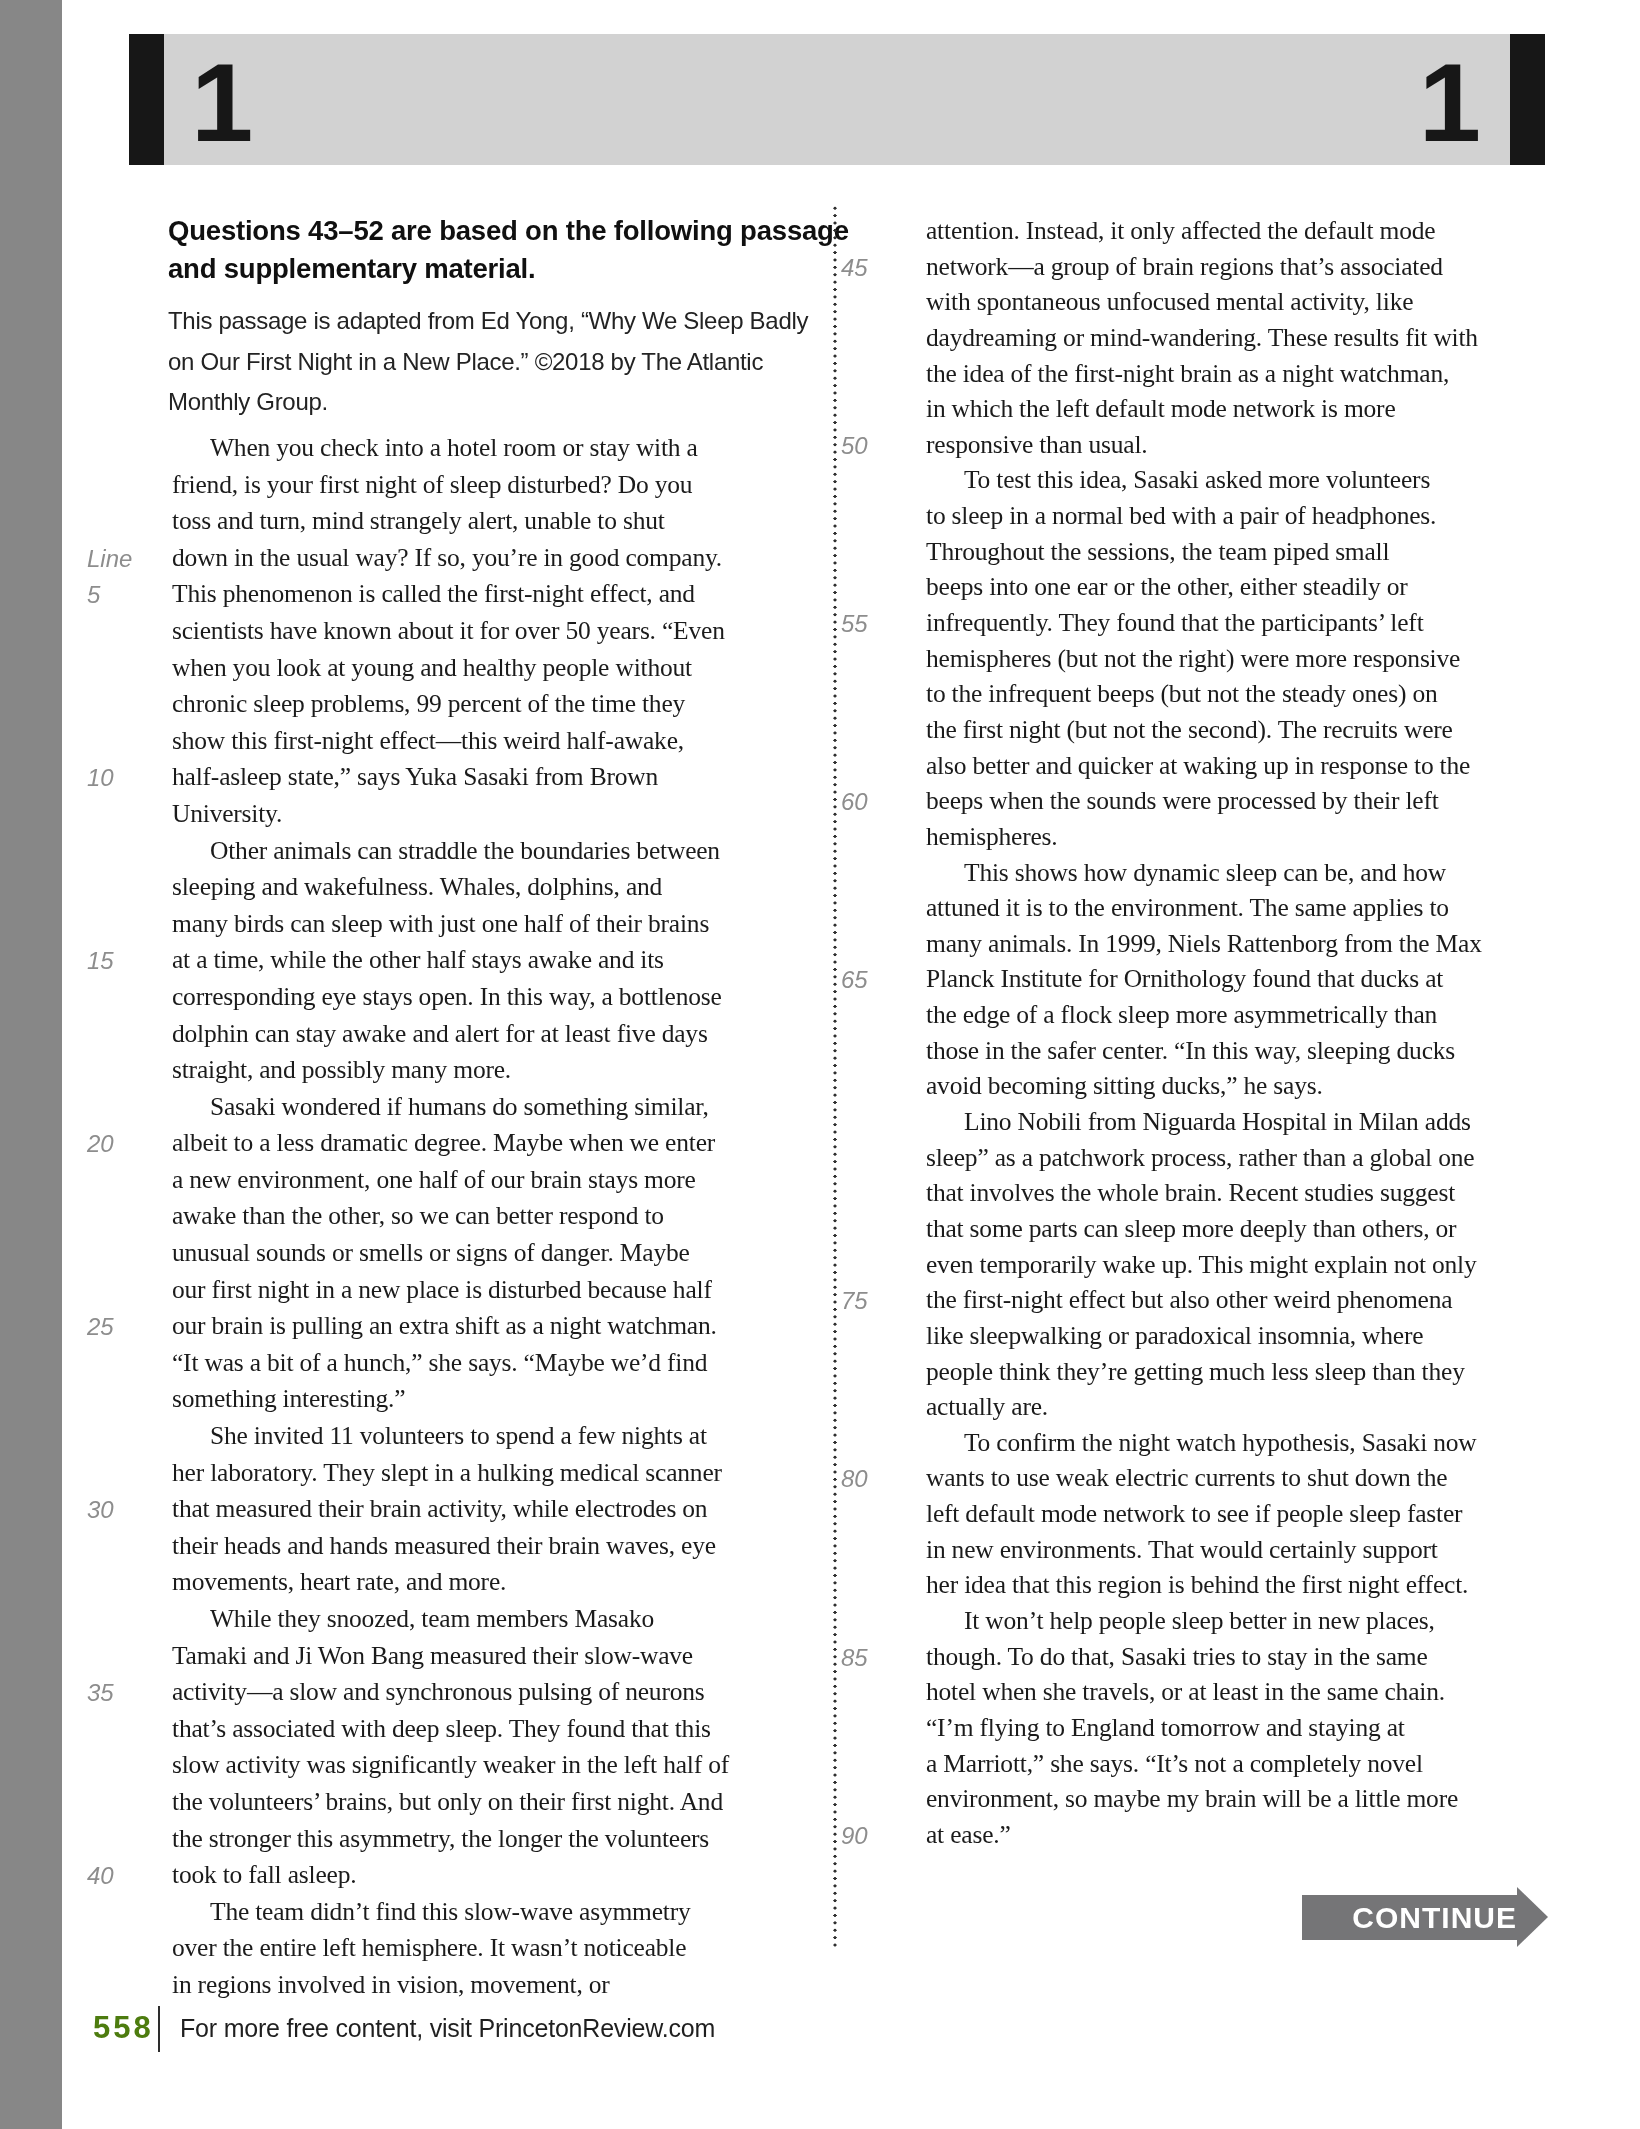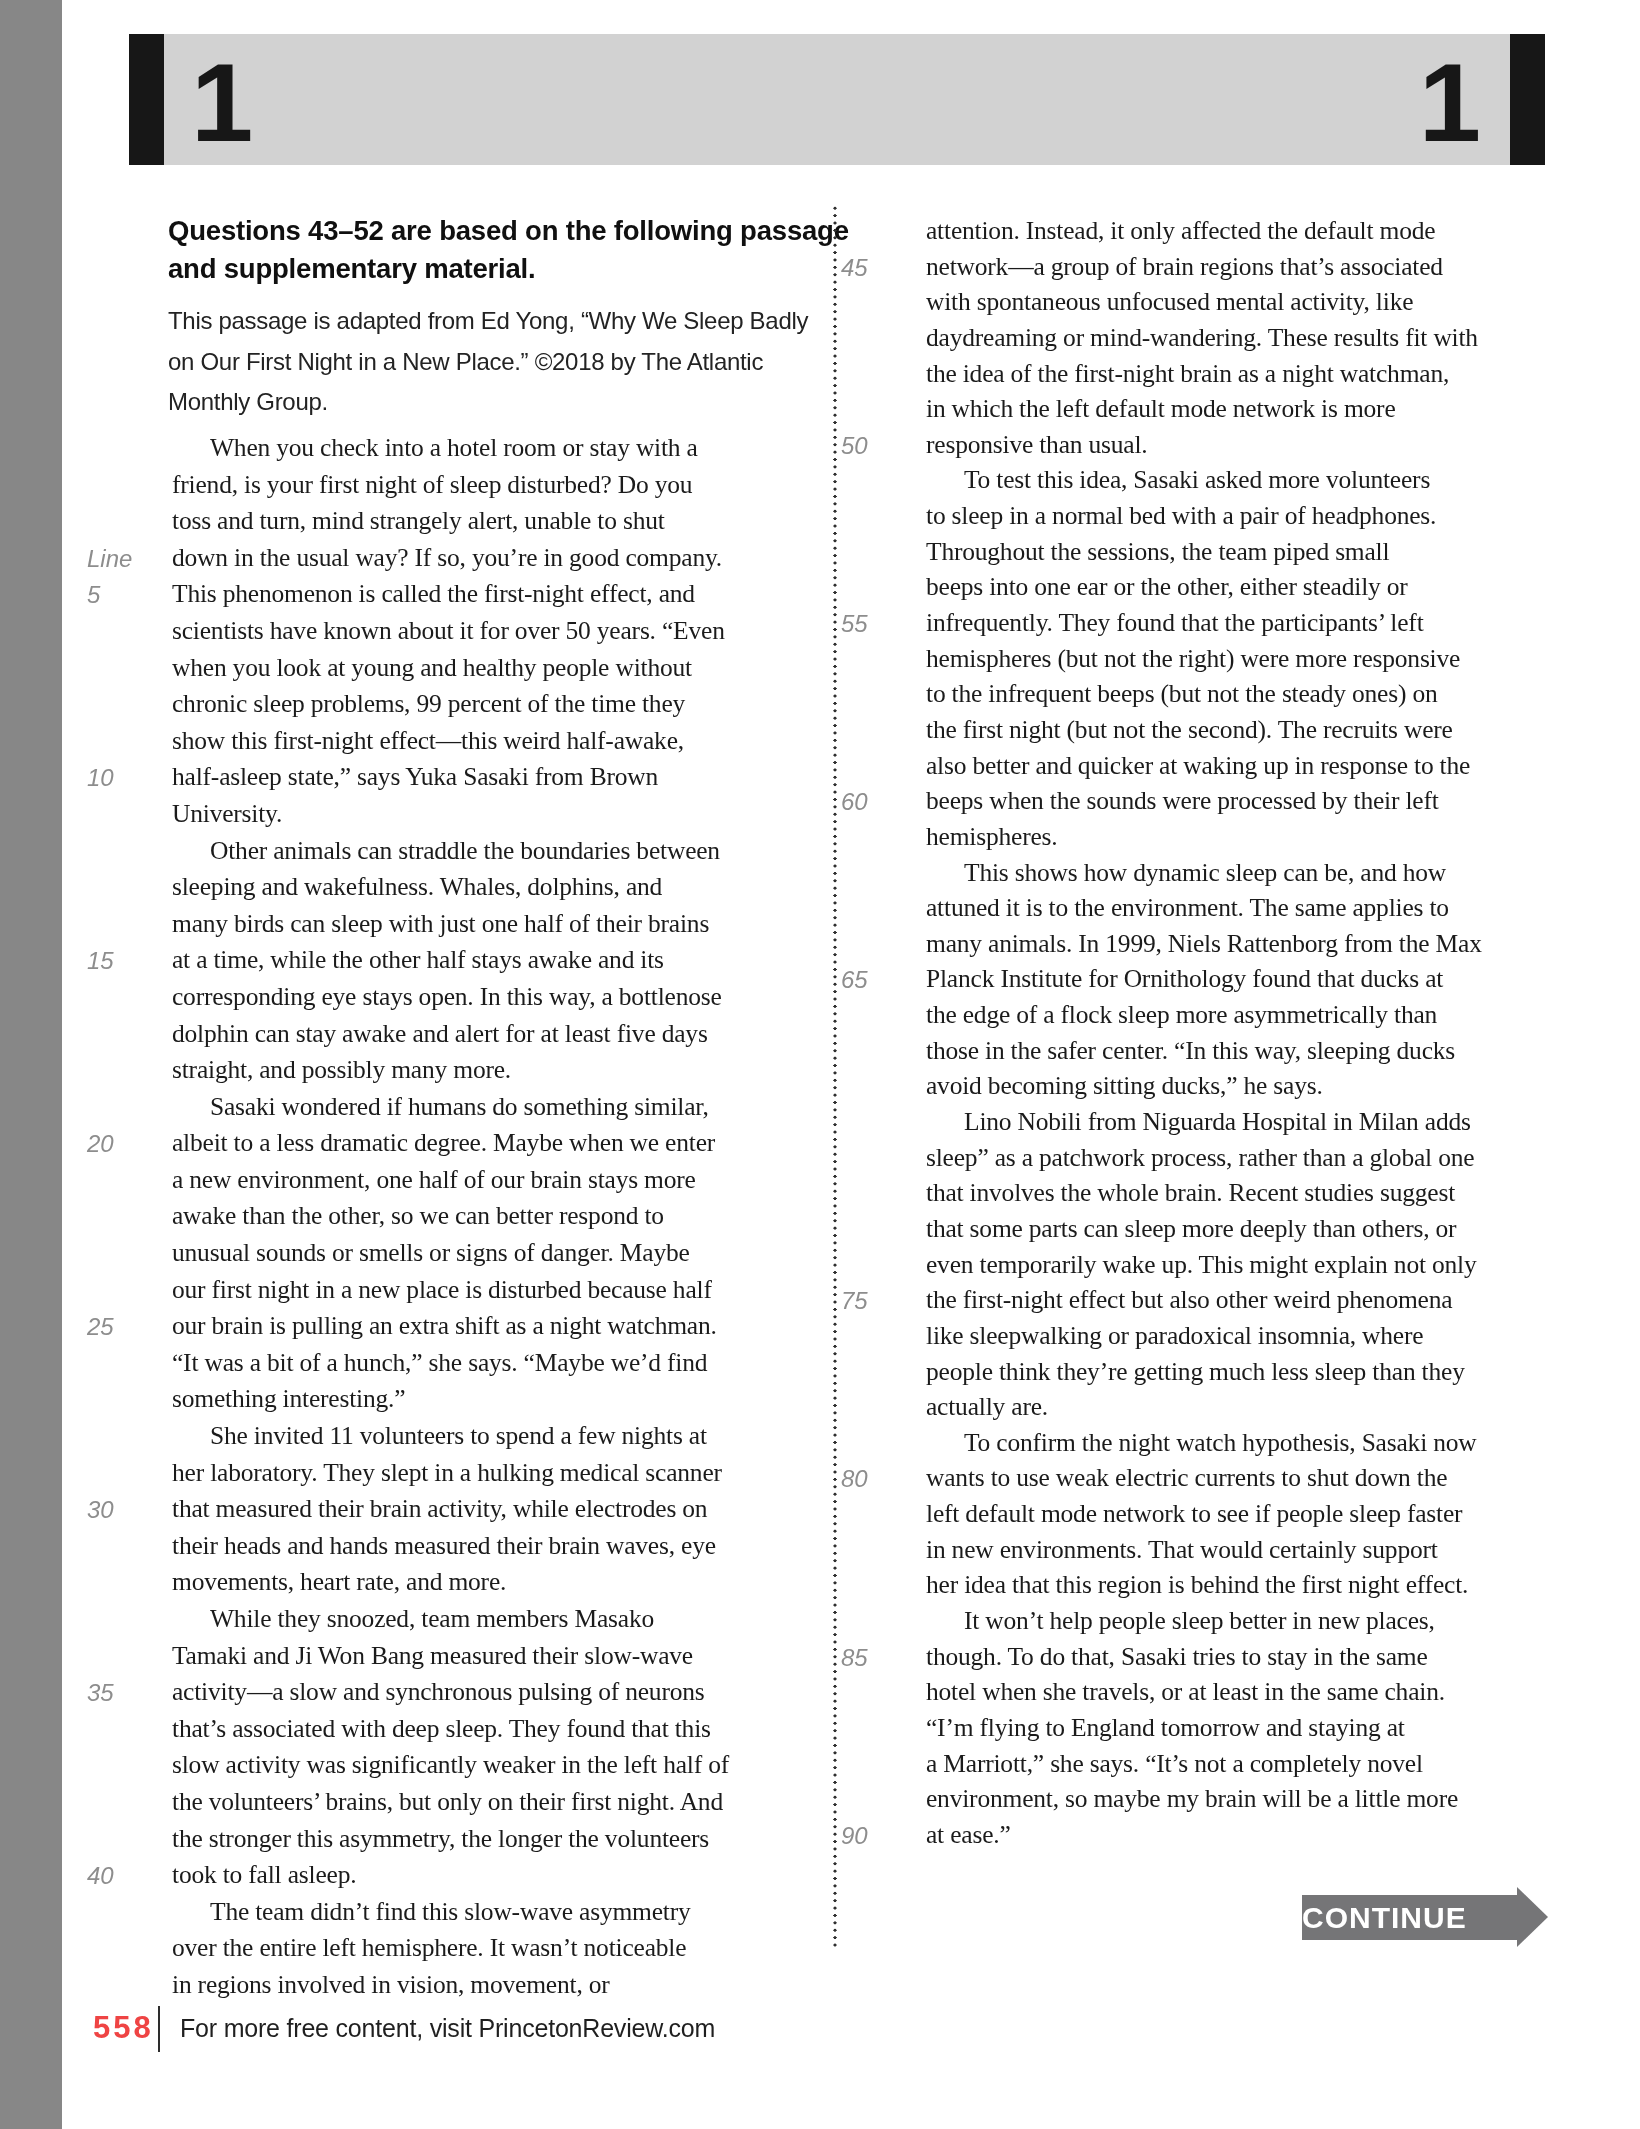--- a/index.html
+++ b/index.html
@@ -39,29 +39,29 @@
         font-size:24px;color:#8d8d8d;letter-spacing:0}
 
   
   .divider{position:absolute;left:833px;top:205px;width:4px;height:1746px;
     background-image:radial-gradient(circle 1.7px at 2px 3.2px,#2f2f2f 97%,rgba(0,0,0,0));
     background-size:4px 7.4px;background-repeat:repeat-y}
 
   
   .continue-wrap{position:absolute;left:1302px;top:1887px;width:247px;height:61px}
   .continue-body{position:absolute;left:0;top:8px;width:215px;height:45px;background:#757577;
-                 display:flex;align-items:center;justify-content:flex-start}
+                 display:flex;align-items:center;justify-content:flex-end}
   .continue-label{color:#ffffff;font-weight:bold;font-size:30px;letter-spacing:1px}
   .continue-head{position:absolute;left:215px;top:0;width:0;height:0;
     border-top:30.5px solid transparent;border-bottom:30.5px solid transparent;
     border-left:31px solid #757577}
 
   
   .pagenum{position:absolute;left:93px;top:2010px;font-size:31px;font-weight:bold;
-           letter-spacing:3px;color:#ef4444}
+           letter-spacing:3px;color:#4d7c0f}
   .footer-bar{position:absolute;left:158px;top:2006px;width:2px;height:46px;background:#2d2d2d}
   .footer-text{position:absolute;left:180px;top:2014px;font-size:25px;color:#1f1f1f;
                letter-spacing:-0.2px;white-space:nowrap}
   .footer-link{text-underline-offset:3px;color:inherit;cursor:pointer}
 </style>
 </head>
 <body>
 
 <div class="left-strip"></div>
 

